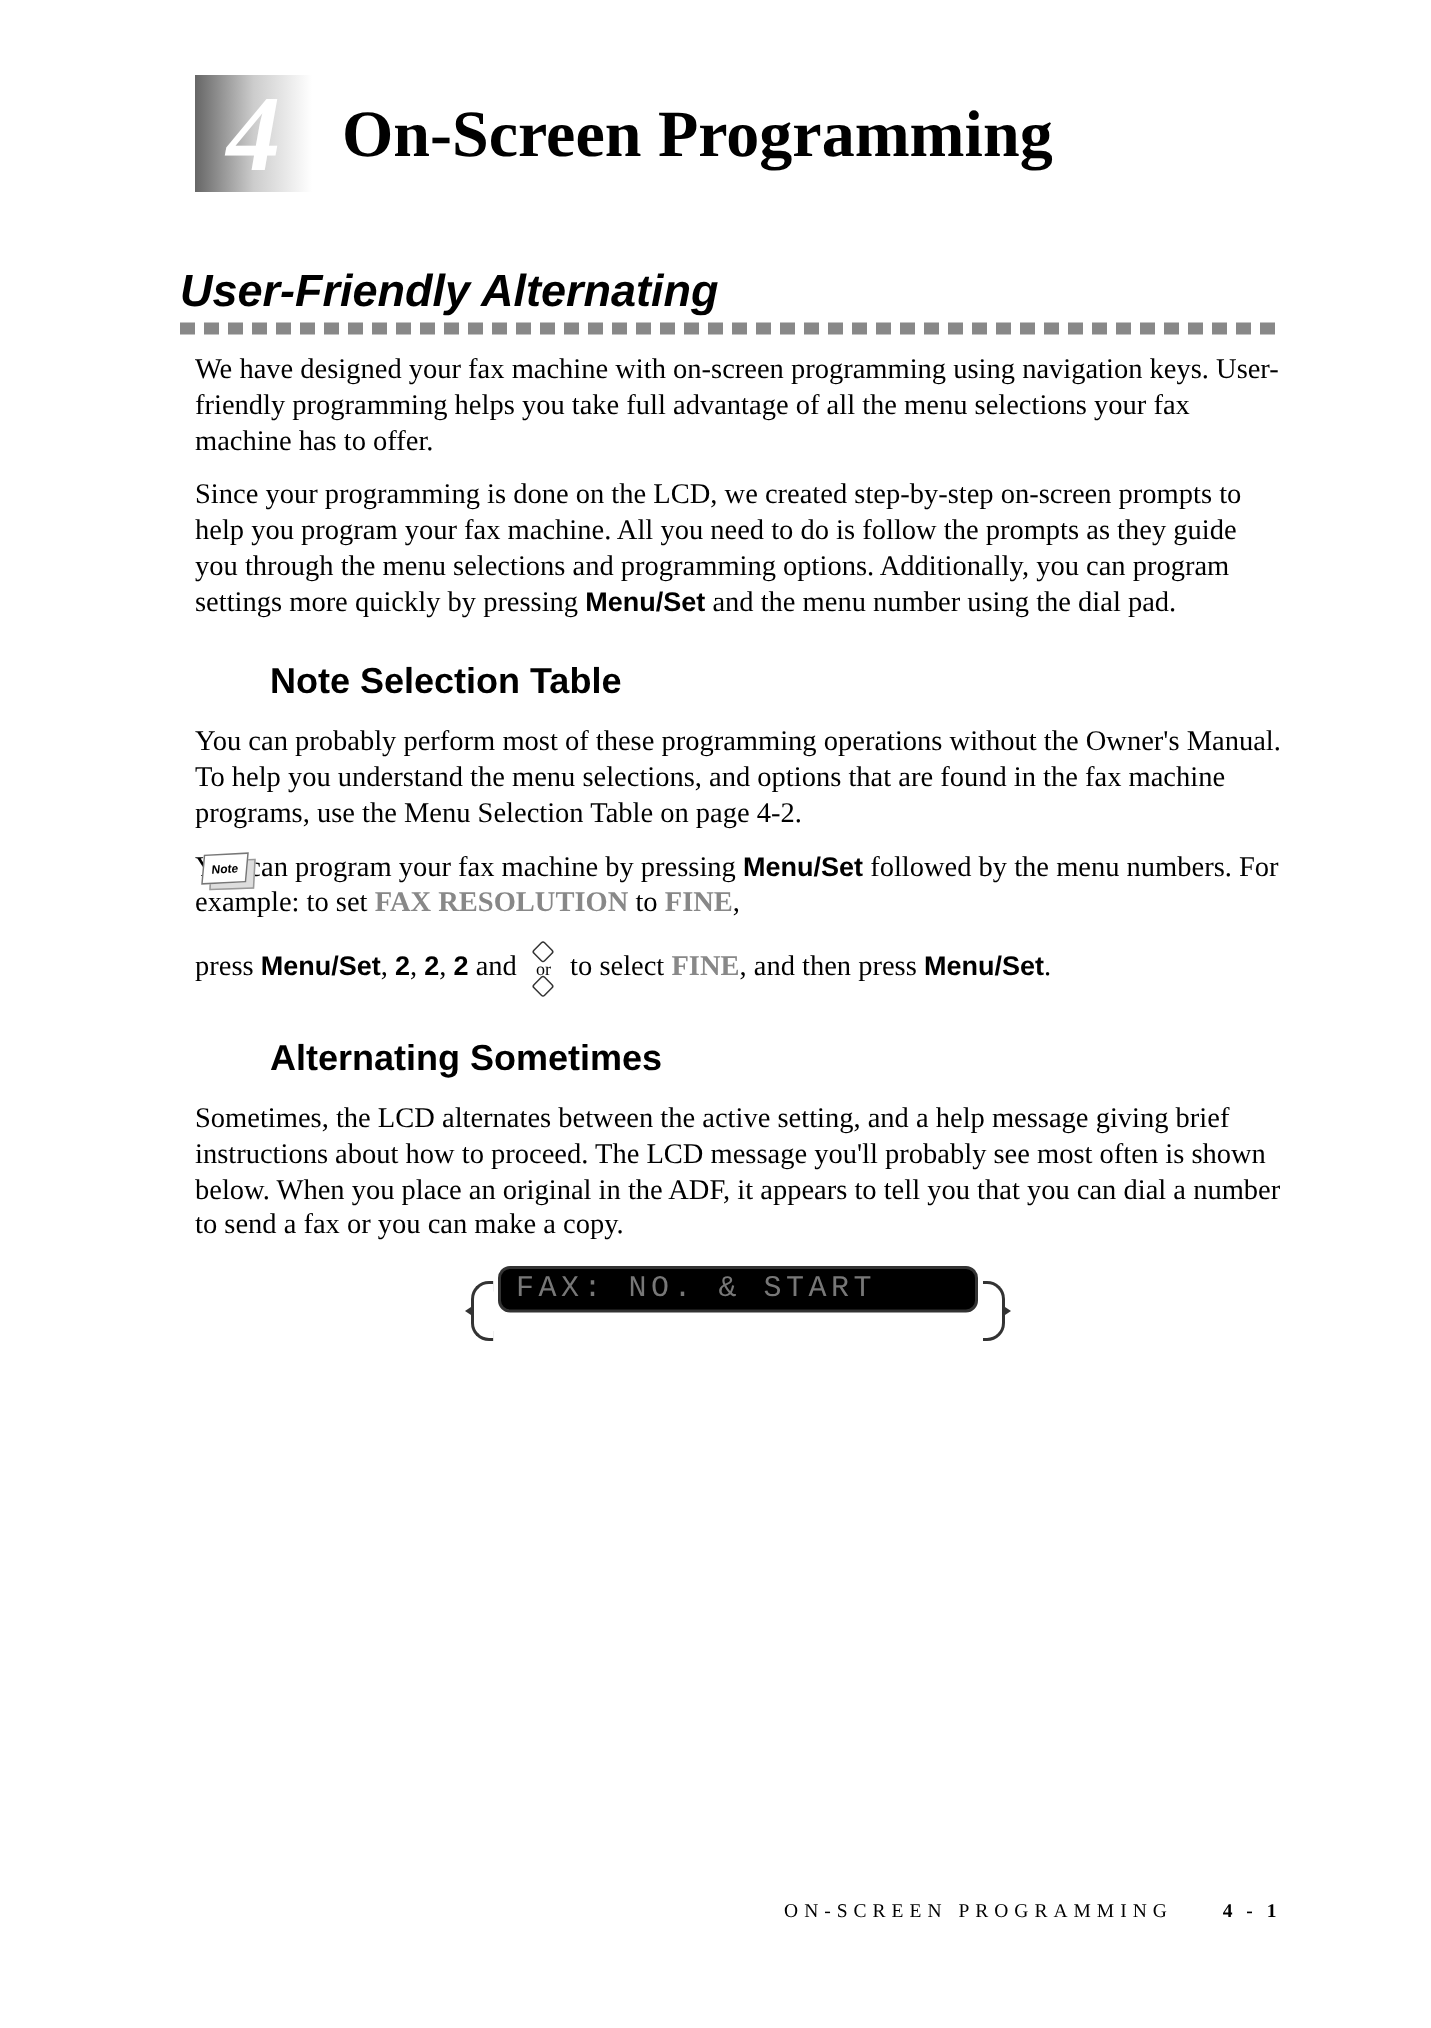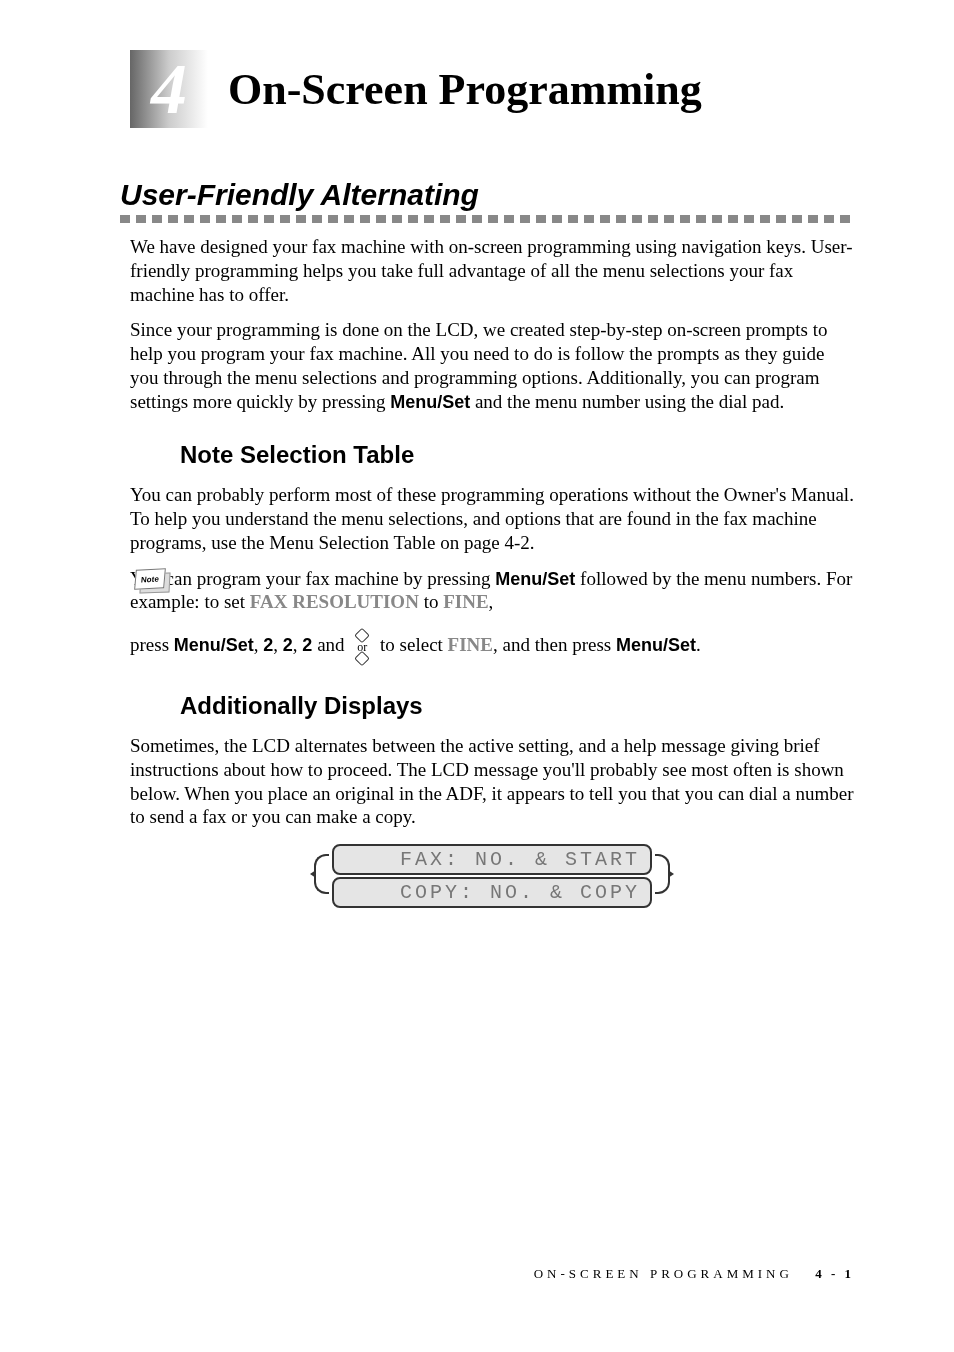--- a/index.html
+++ b/index.html
@@ -168,23 +168,23 @@
     }
     .lcd-row {
       border: 2px solid #333;
       border-radius: 8px;
       padding: 2px 10px;
       font-family: 'Courier New', monospace;
       font-size: 20px;
       letter-spacing: 3px;
       color: #777;
       margin-bottom: 2px;
-      text-align: right;
-      position: relative;
-      background: #e5e5e5;
+      text-align: left;
+      position: relative;
+      background: #000000;
     }
     .lcd-curve-left {
       position: absolute;
       left: -18px;
       top: 10px;
       width: 15px;
       height: 40px;
       border-left: 2px solid #333;
       border-top: 2px solid #333;
       border-bottom: 2px solid #333;
@@ -231,21 +231,21 @@
       position: absolute;
       bottom: 70px;
       right: 100px;
       font-size: 13px;
       letter-spacing: 4px;
       font-family: 'Times New Roman', serif;
     }
     .footer .page-num {
       font-weight: bold;
       letter-spacing: 3px;
-      margin-left: 15px;
+      margin-left: 26px;
       text-align: center;
     }
   </style>
 </head>
 <body>
 
 <div class="chapter-header">
   <div class="chapter-number-box">
     <span class="chapter-number">4</span>
   </div>
@@ -271,27 +271,26 @@
     <div class="note-icon-fg">Note</div>
   </div>
   <p class="body-text">
     <span>You can program your fax machine by pressing </span><span class="menu-set-bold">Menu/Set</span><span> followed by the menu numbers. For example: to set </span><span class="fax-res">FAX RESOLUTION</span><span> to </span><span class="fine-text">FINE</span><span>,</span>
   </p>
   <p class="body-text" style="line-height:2;">
     <span>press </span><span class="menu-set-bold">Menu/Set</span><span>, </span><span class="menu-set-bold">2</span><span>, </span><span class="menu-set-bold">2</span><span>, </span><span class="menu-set-bold">2</span><span>  and  </span><span class="inline-control"><span class="diamond-top"></span><span class="or-text">or</span><span class="diamond-bottom"></span></span><span>  to select </span><span class="fine-text">FINE</span><span>, and then press </span><span class="menu-set-bold">Menu/Set</span><span>.</span>
   </p>
 </div>
 
-<div class="subsection-title">Additionally Displays</div>
+<div class="subsection-title">Alternating Sometimes</div>
 
 <p class="body-text">Sometimes, the LCD alternates between the active setting, and a help message giving brief instructions about how to proceed.  The LCD message you'll probably see most often is shown below. When you place an original in the ADF, it appears to tell you that you can dial a number to send a fax or you can make a copy.</p>
 
 <div class="lcd-display">
   <div class="lcd-curve-left"></div>
   <div class="lcd-curve-right"></div>
   <div class="lcd-row">FAX: NO. &amp; START</div>
-  <div class="lcd-row">COPY: NO. &amp; COPY</div>
 </div>
 
 <div class="footer">
   <span>ON-SCREEN PROGRAMMING</span>
   <span class="page-num">4 - 1</span>
 </div>
 
 </body></html>

